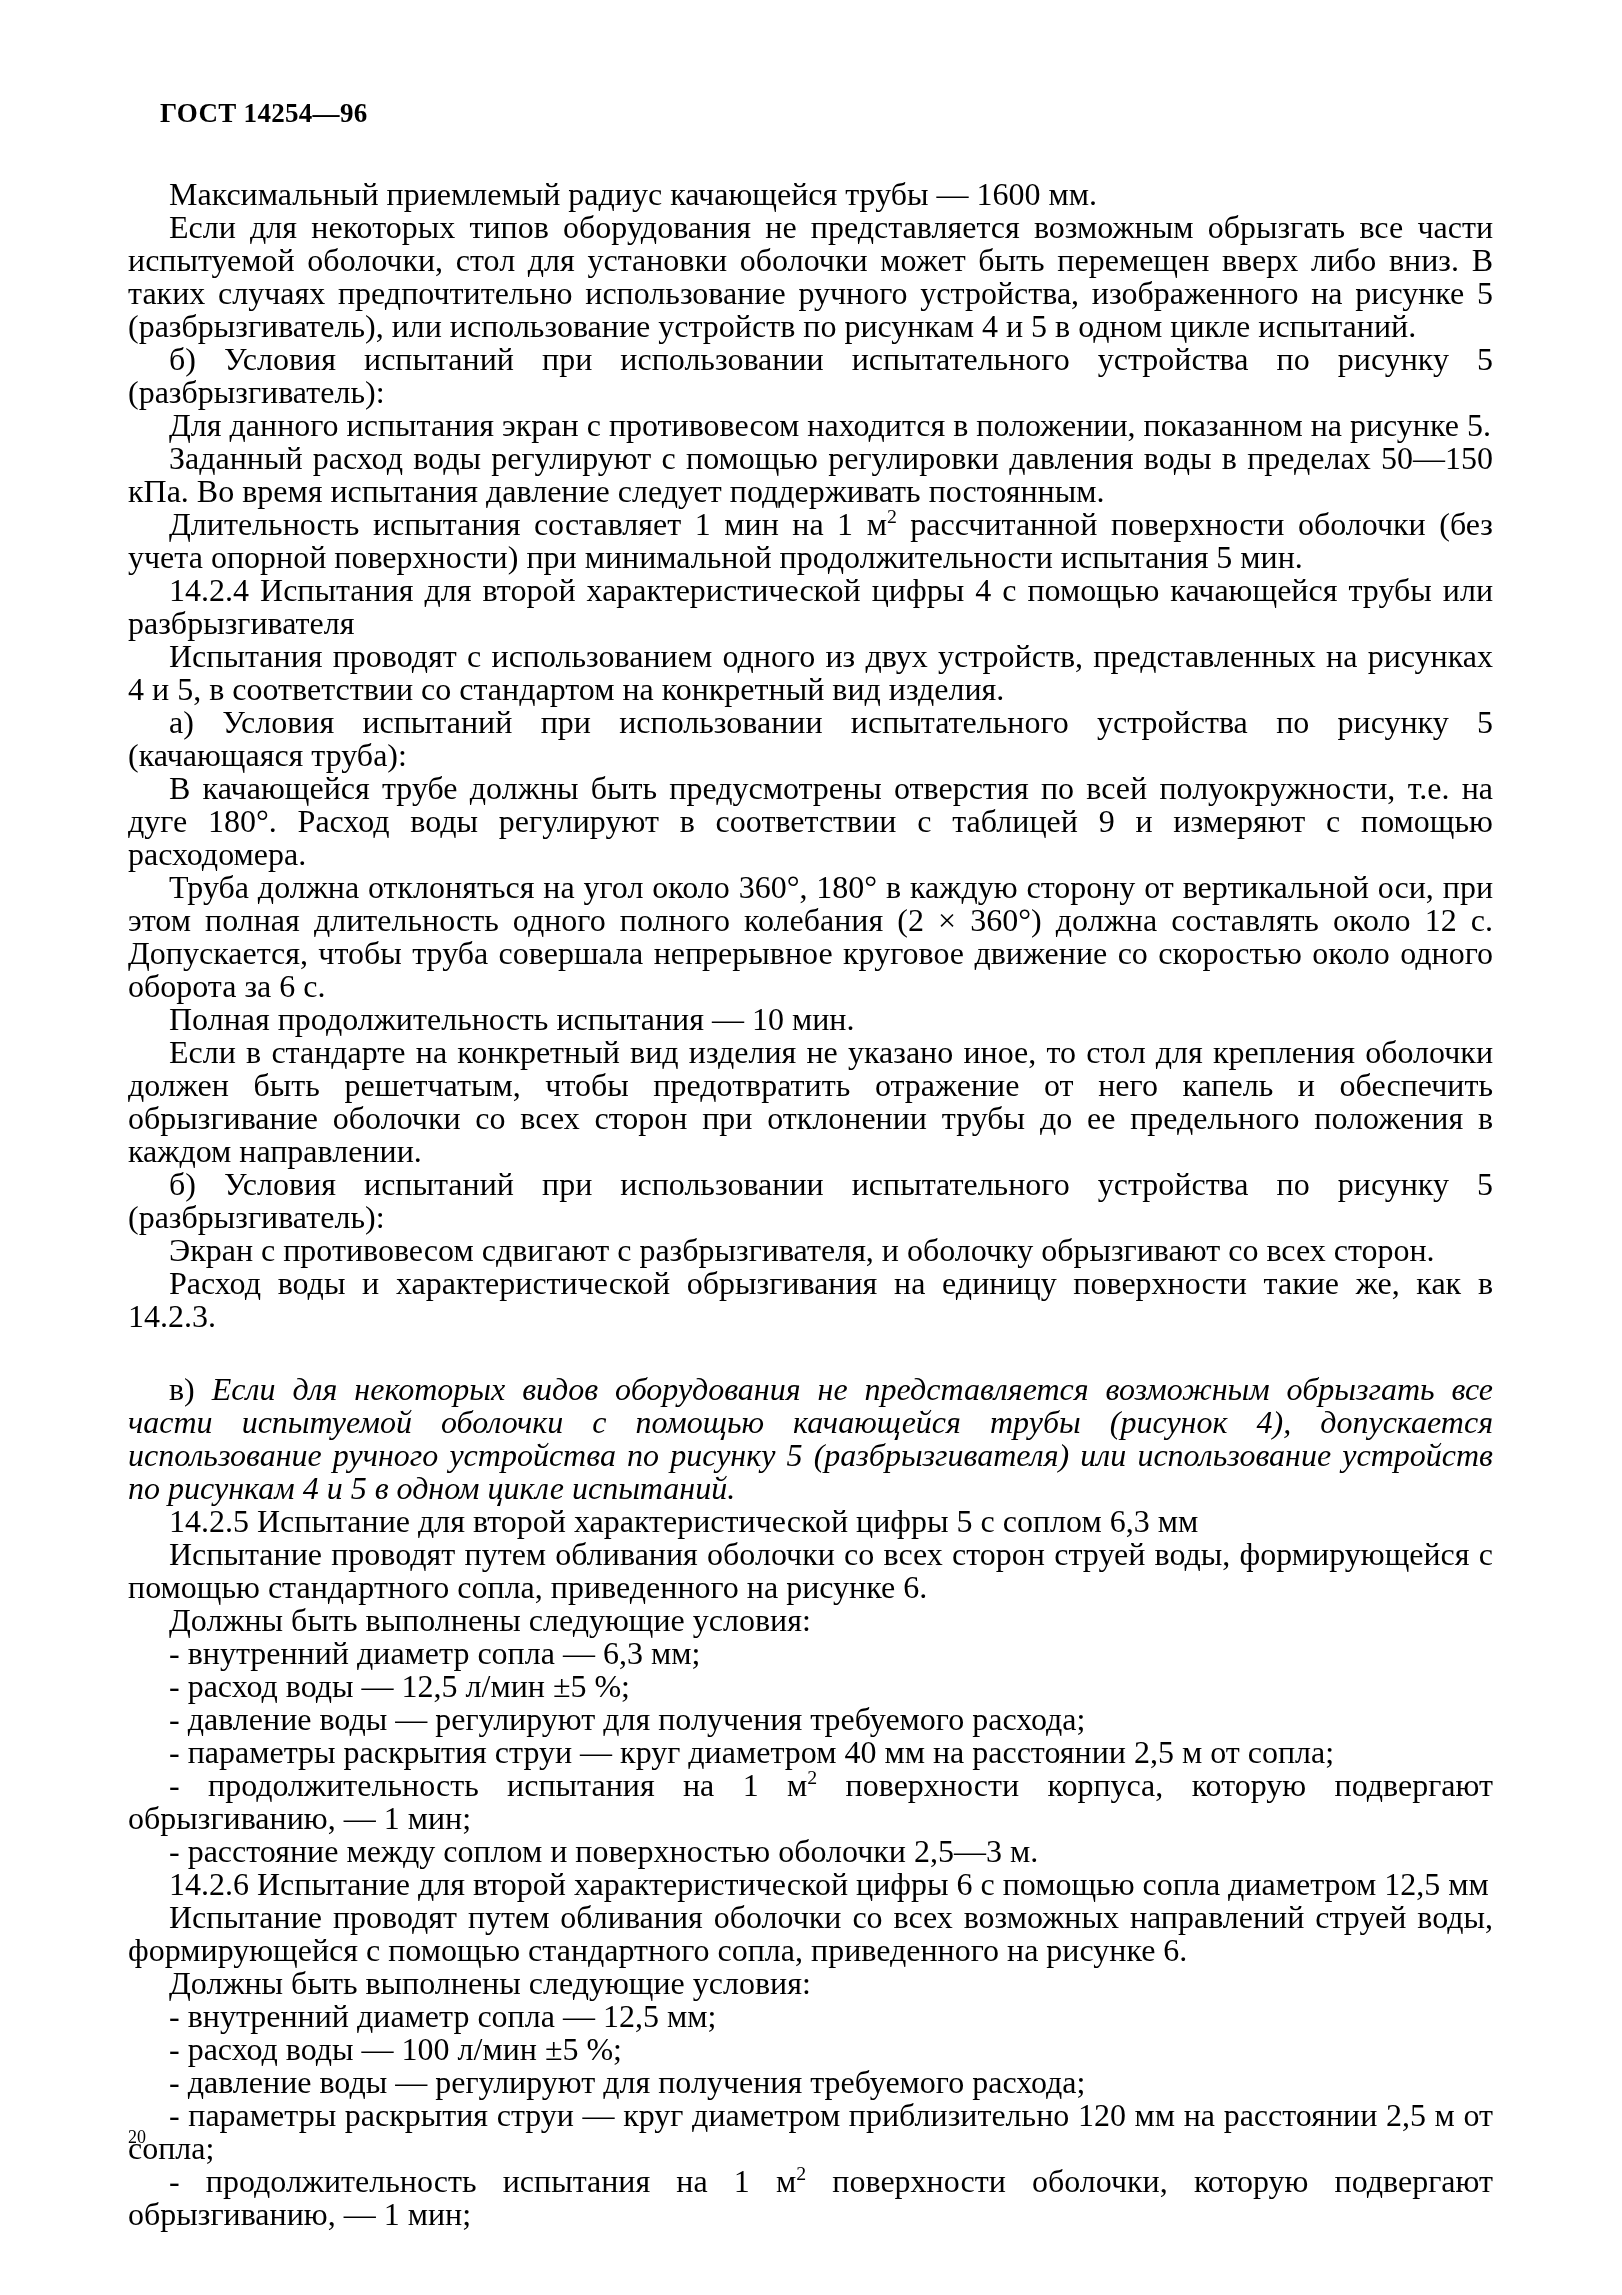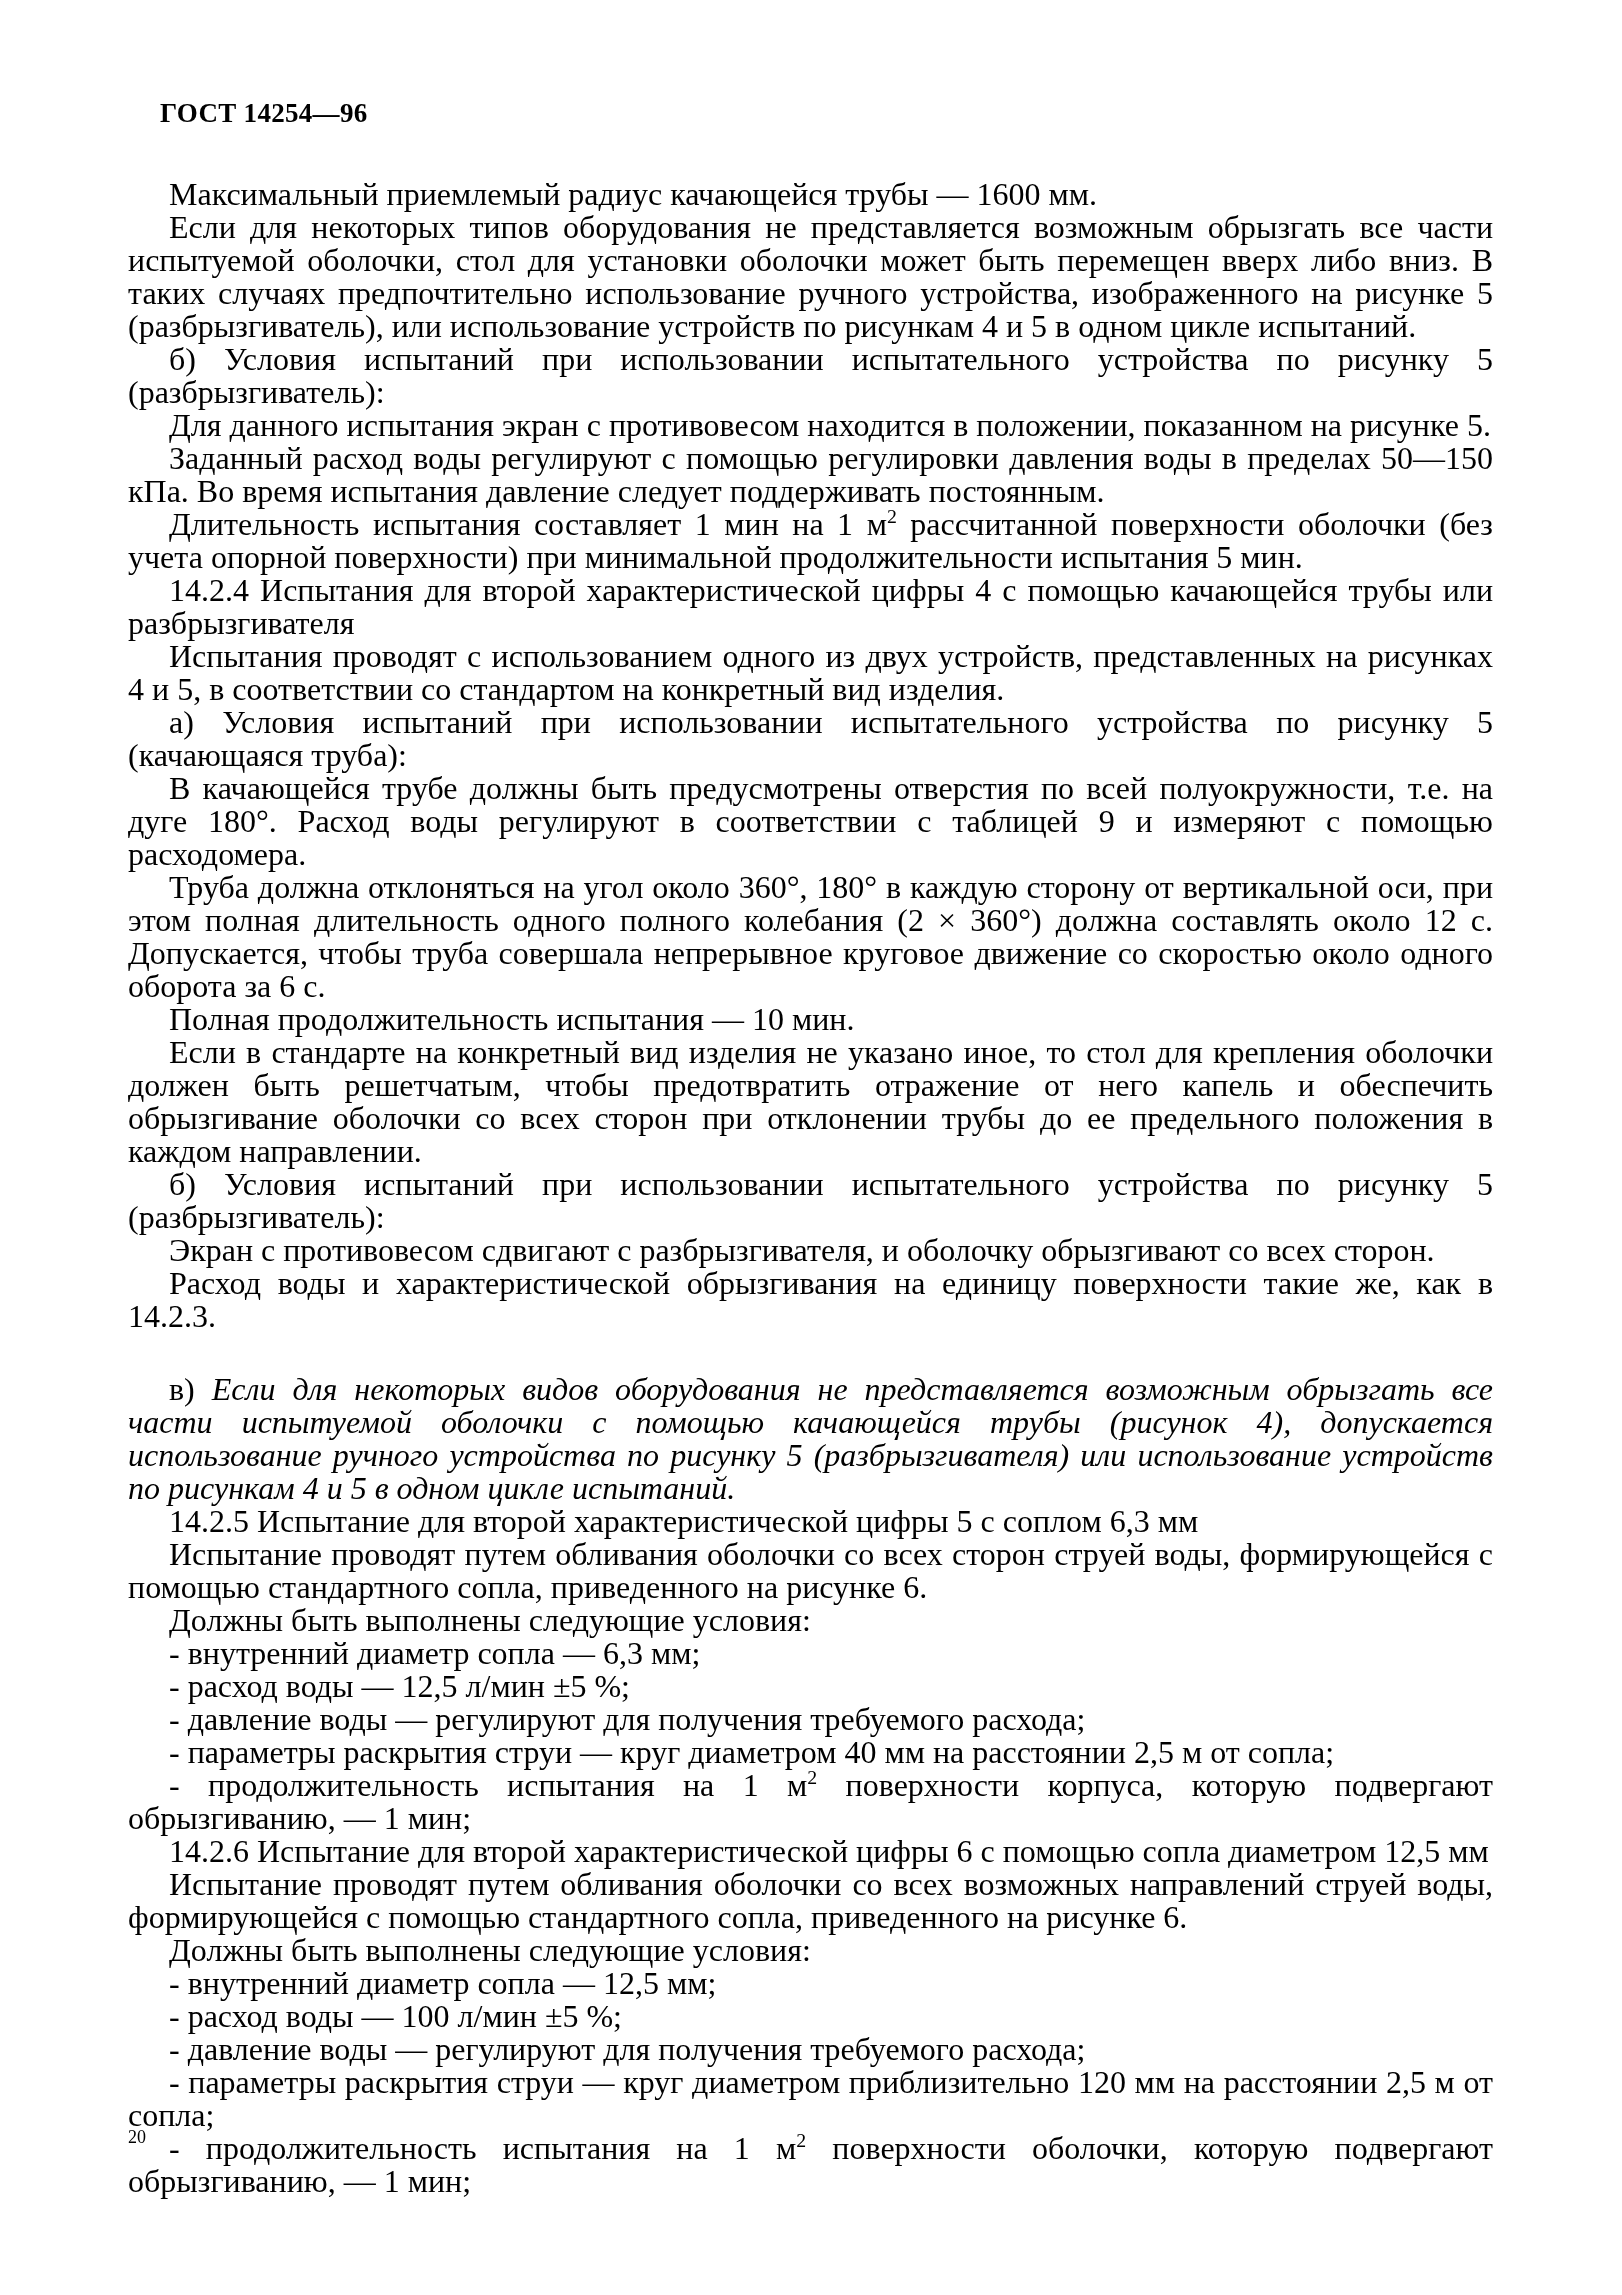--- a/index.html
+++ b/index.html
@@ -91,20 +91,21 @@
       <p class="ind ">Расход воды и характеристической обрызгивания на единицу поверхности такие же, как в 14.2.3.</p>
       <p class="ind italic"><span style="font-style: normal;">в) </span><span>Если для некоторых видов оборудования не представляется возможным обрызгать все части испытуемой оболочки с помощью качающейся трубы (рисунок 4), допускается использование ручного устройства по рисунку 5 (разбрызгивателя) или использование устройств по рисункам 4 и 5 в одном цикле испытаний.</span></p>
       <p class="ind ">14.2.5  Испытание для второй характеристической цифры 5 с соплом 6,3 мм</p>
       <p class="ind ">Испытание проводят путем обливания оболочки со всех сторон струей воды, формирующейся с помощью стандартного сопла, приведенного на рисунке 6.</p>
       <p class="ind ">Должны быть выполнены следующие условия:</p>
       <p class="ind ">- внутренний диаметр сопла — 6,3 мм;</p>
       <p class="ind ">- расход воды — 12,5 л/мин ±5 %;</p>
       <p class="ind ">- давление воды — регулируют для получения требуемого расхода;</p>
       <p class="ind ">- параметры раскрытия струи — круг диаметром 40 мм на расстоянии 2,5 м от сопла;</p>
       <p class="ind ">- продолжительность испытания на 1 м<sup>2</sup> поверхности корпуса, которую подвергают обрызгиванию, — 1 мин;</p>
+      <p class="ind ">- расстояние между соплом и поверхностью оболочки 2,5—3 м.</p>
       <p class="ind ">14.2.6  Испытание для второй характеристической цифры 6 с помощью сопла диаметром 12,5 мм</p>
       <p class="ind ">Испытание проводят путем обливания оболочки со всех возможных направлений струей воды, формирующейся с помощью стандартного сопла, приведенного на рисунке 6.</p>
       <p class="ind ">Должны быть выполнены следующие условия:</p>
       <p class="ind ">- внутренний диаметр сопла — 12,5 мм;</p>
       <p class="ind ">- расход воды — 100 л/мин ±5 %;</p>
       <p class="ind ">- давление воды — регулируют для получения требуемого расхода;</p>
       <p class="ind ">- параметры раскрытия струи — круг диаметром приблизительно 120 мм на расстоянии 2,5 м от сопла;</p>
       <p class="ind ">- продолжительность испытания на 1 м<sup>2</sup> поверхности оболочки, которую подвергают обрызгиванию, — 1 мин;</p>
     </div>
 

